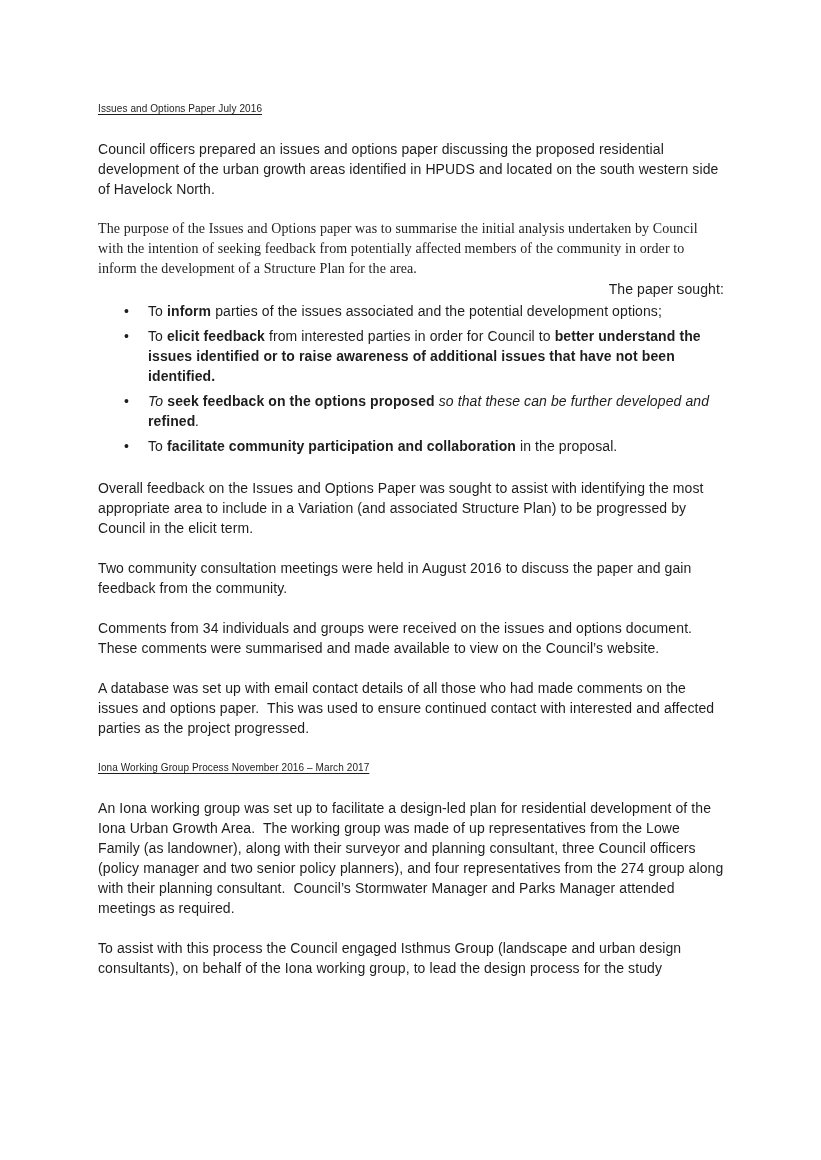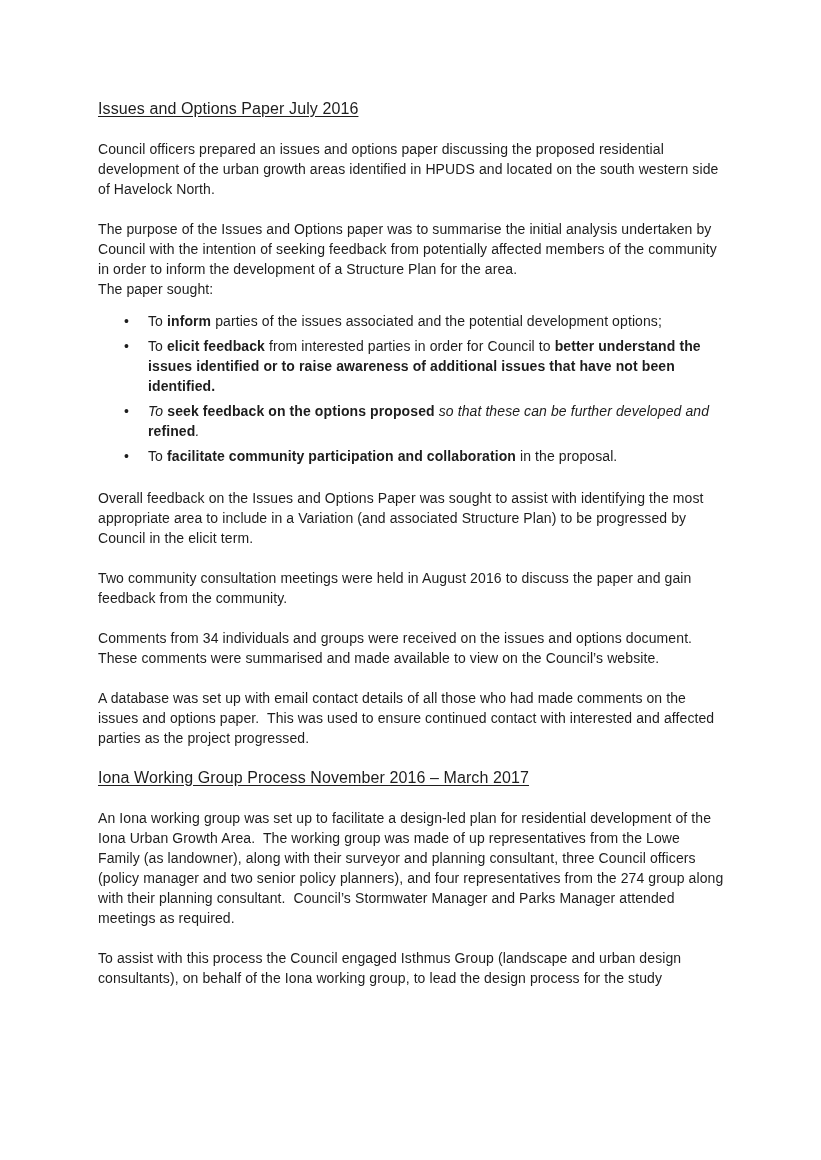--- a/index.html
+++ b/index.html
@@ -18,35 +18,37 @@
   .page-content {
     position: absolute;
     left: 98px;
     top: 99px;
     width: 626px;
     font-size: 14px;
     line-height: 20px;
     letter-spacing: 0.1px;
   }
   .doc-heading {
-    font-size: 16px;
+    font-size: 10px;
     font-weight: normal;
     text-decoration: underline;
     text-underline-offset: 2px;
     margin: 0 0 20px 0;
   }
   .para {
     margin: 12px 0 20px 0;
     white-space: pre-wrap;
   }
   .para.tight {
     margin-bottom: 0;
+    font-family: Liberation Serif, serif;
   }
   .lead-in {
-    margin: 0 0 12px 0;
+    margin: 0 0 2px 0;
+    text-align: right;
   }
   ul.bullet-list {
     list-style: none;
     margin: 0 0 22px 0;
     padding: 0;
   }
   li.bullet-item {
     position: relative;
     padding-left: 50px;
     margin-bottom: 5px;

